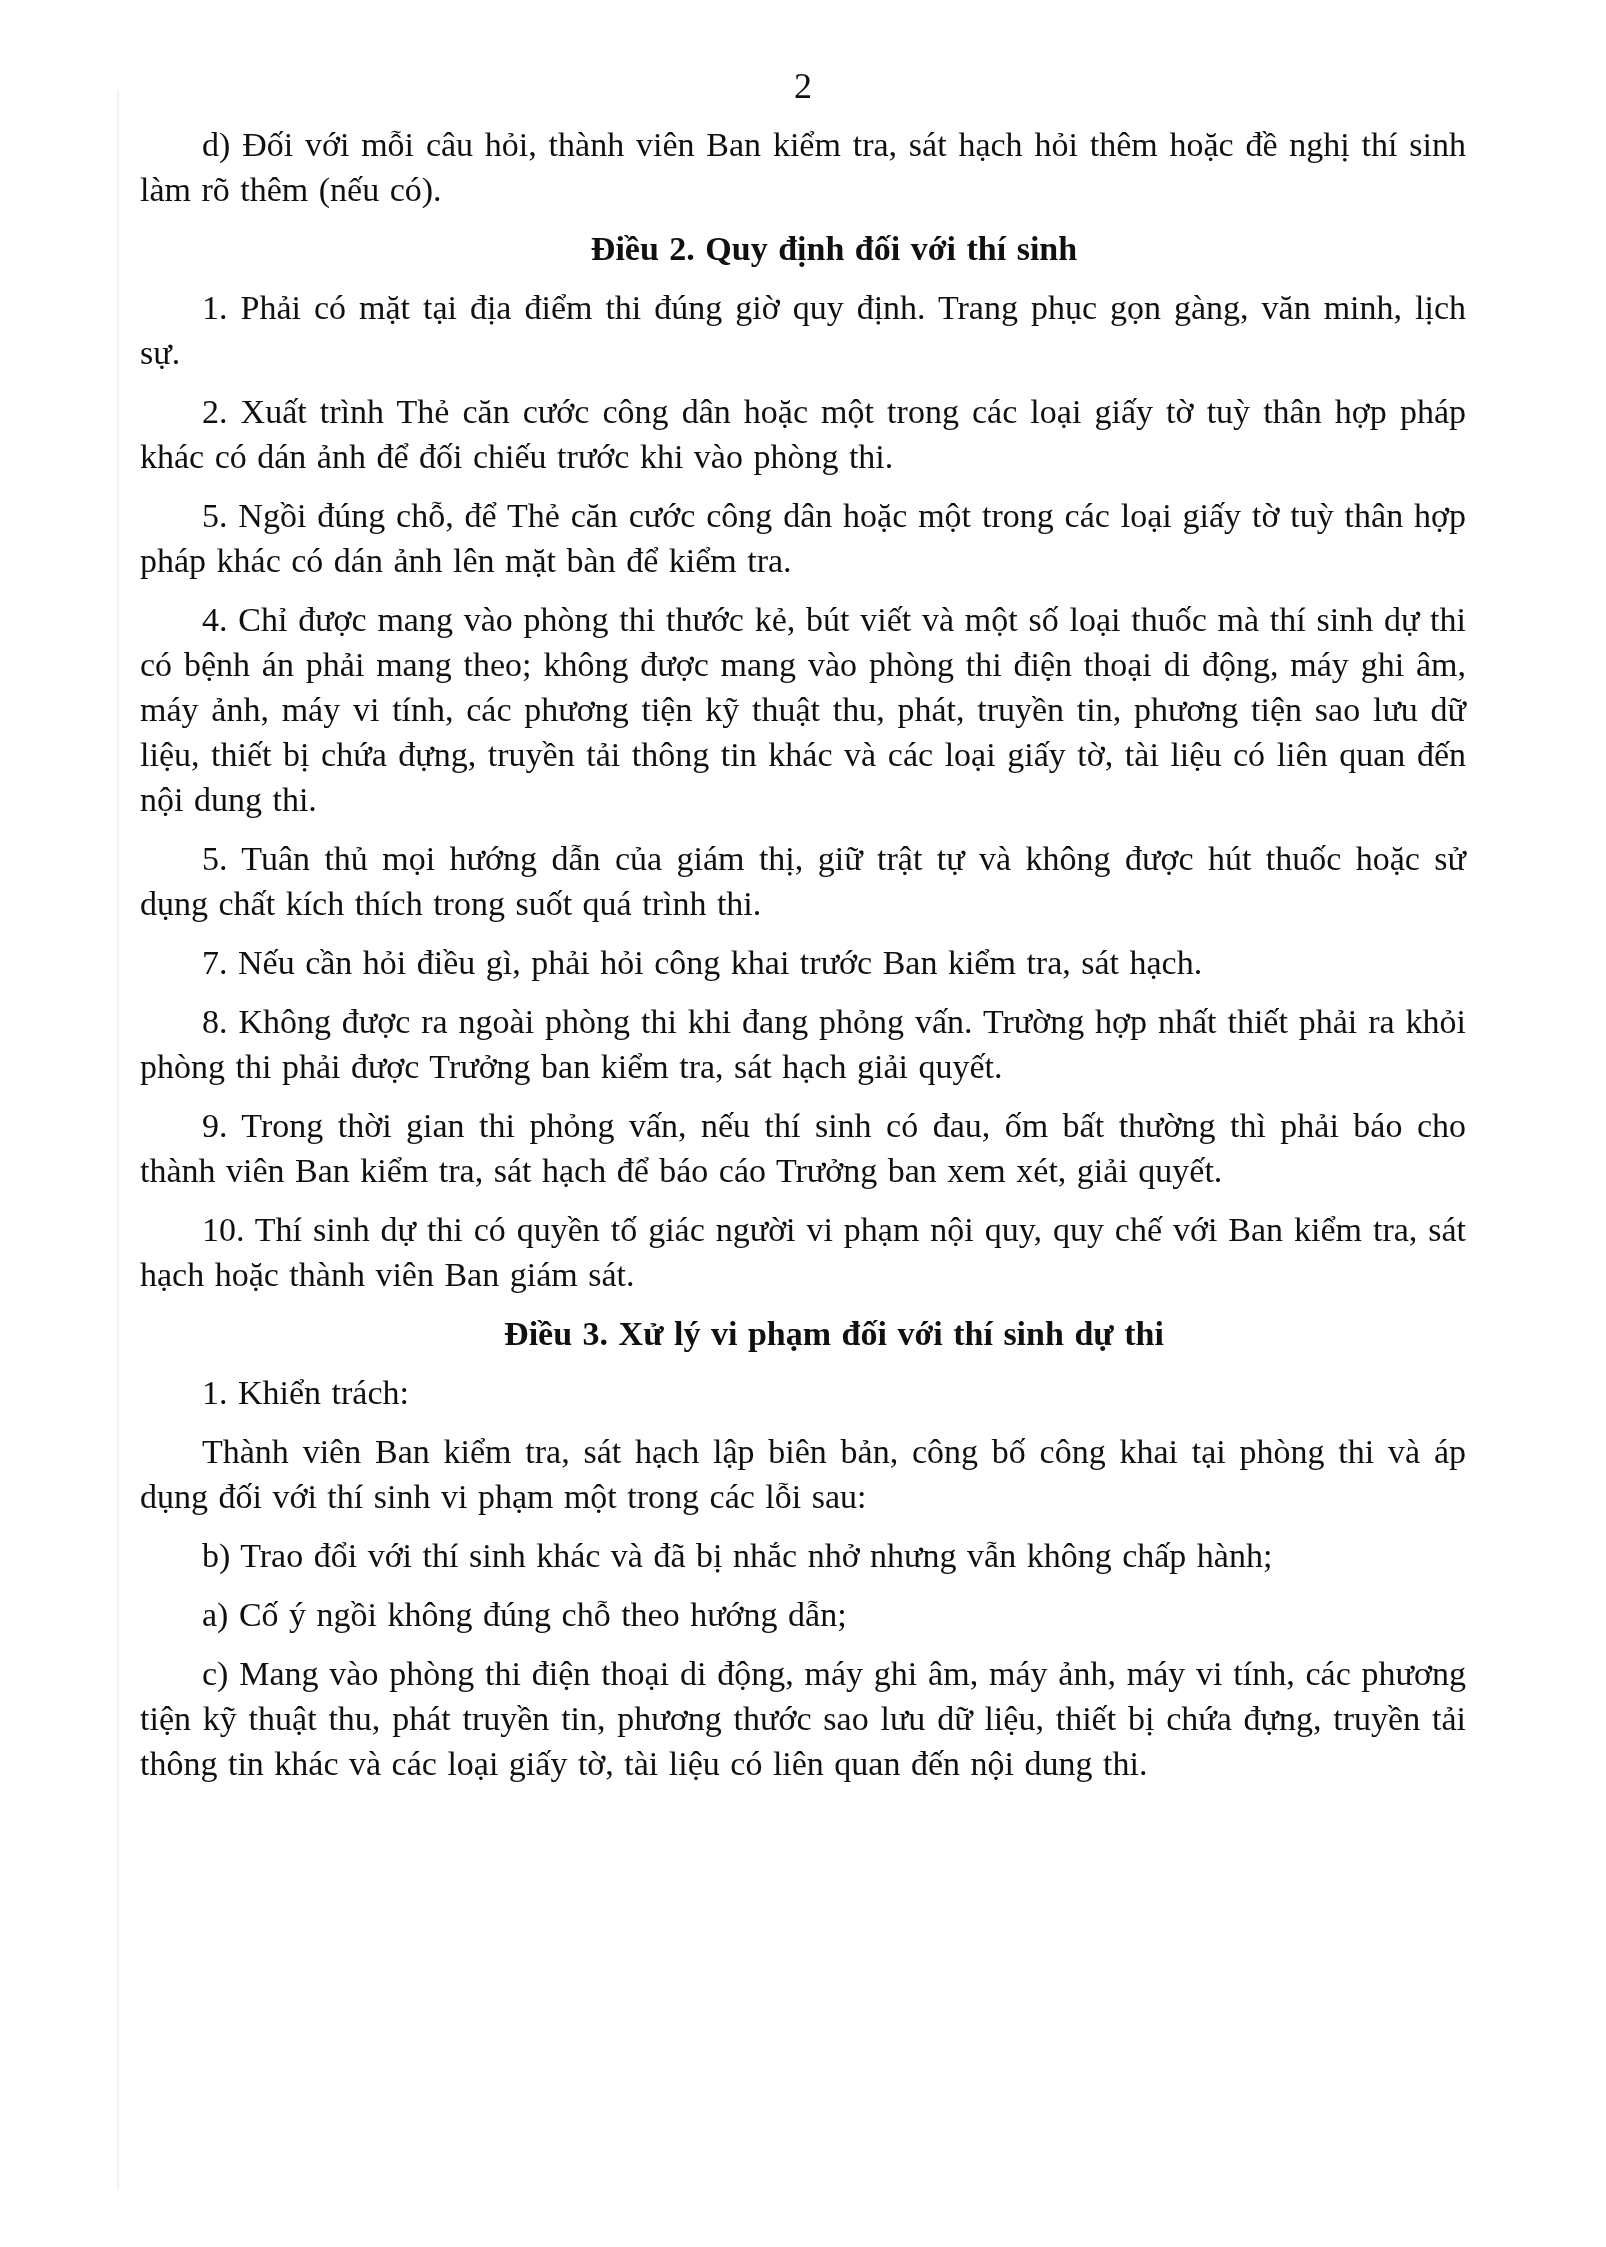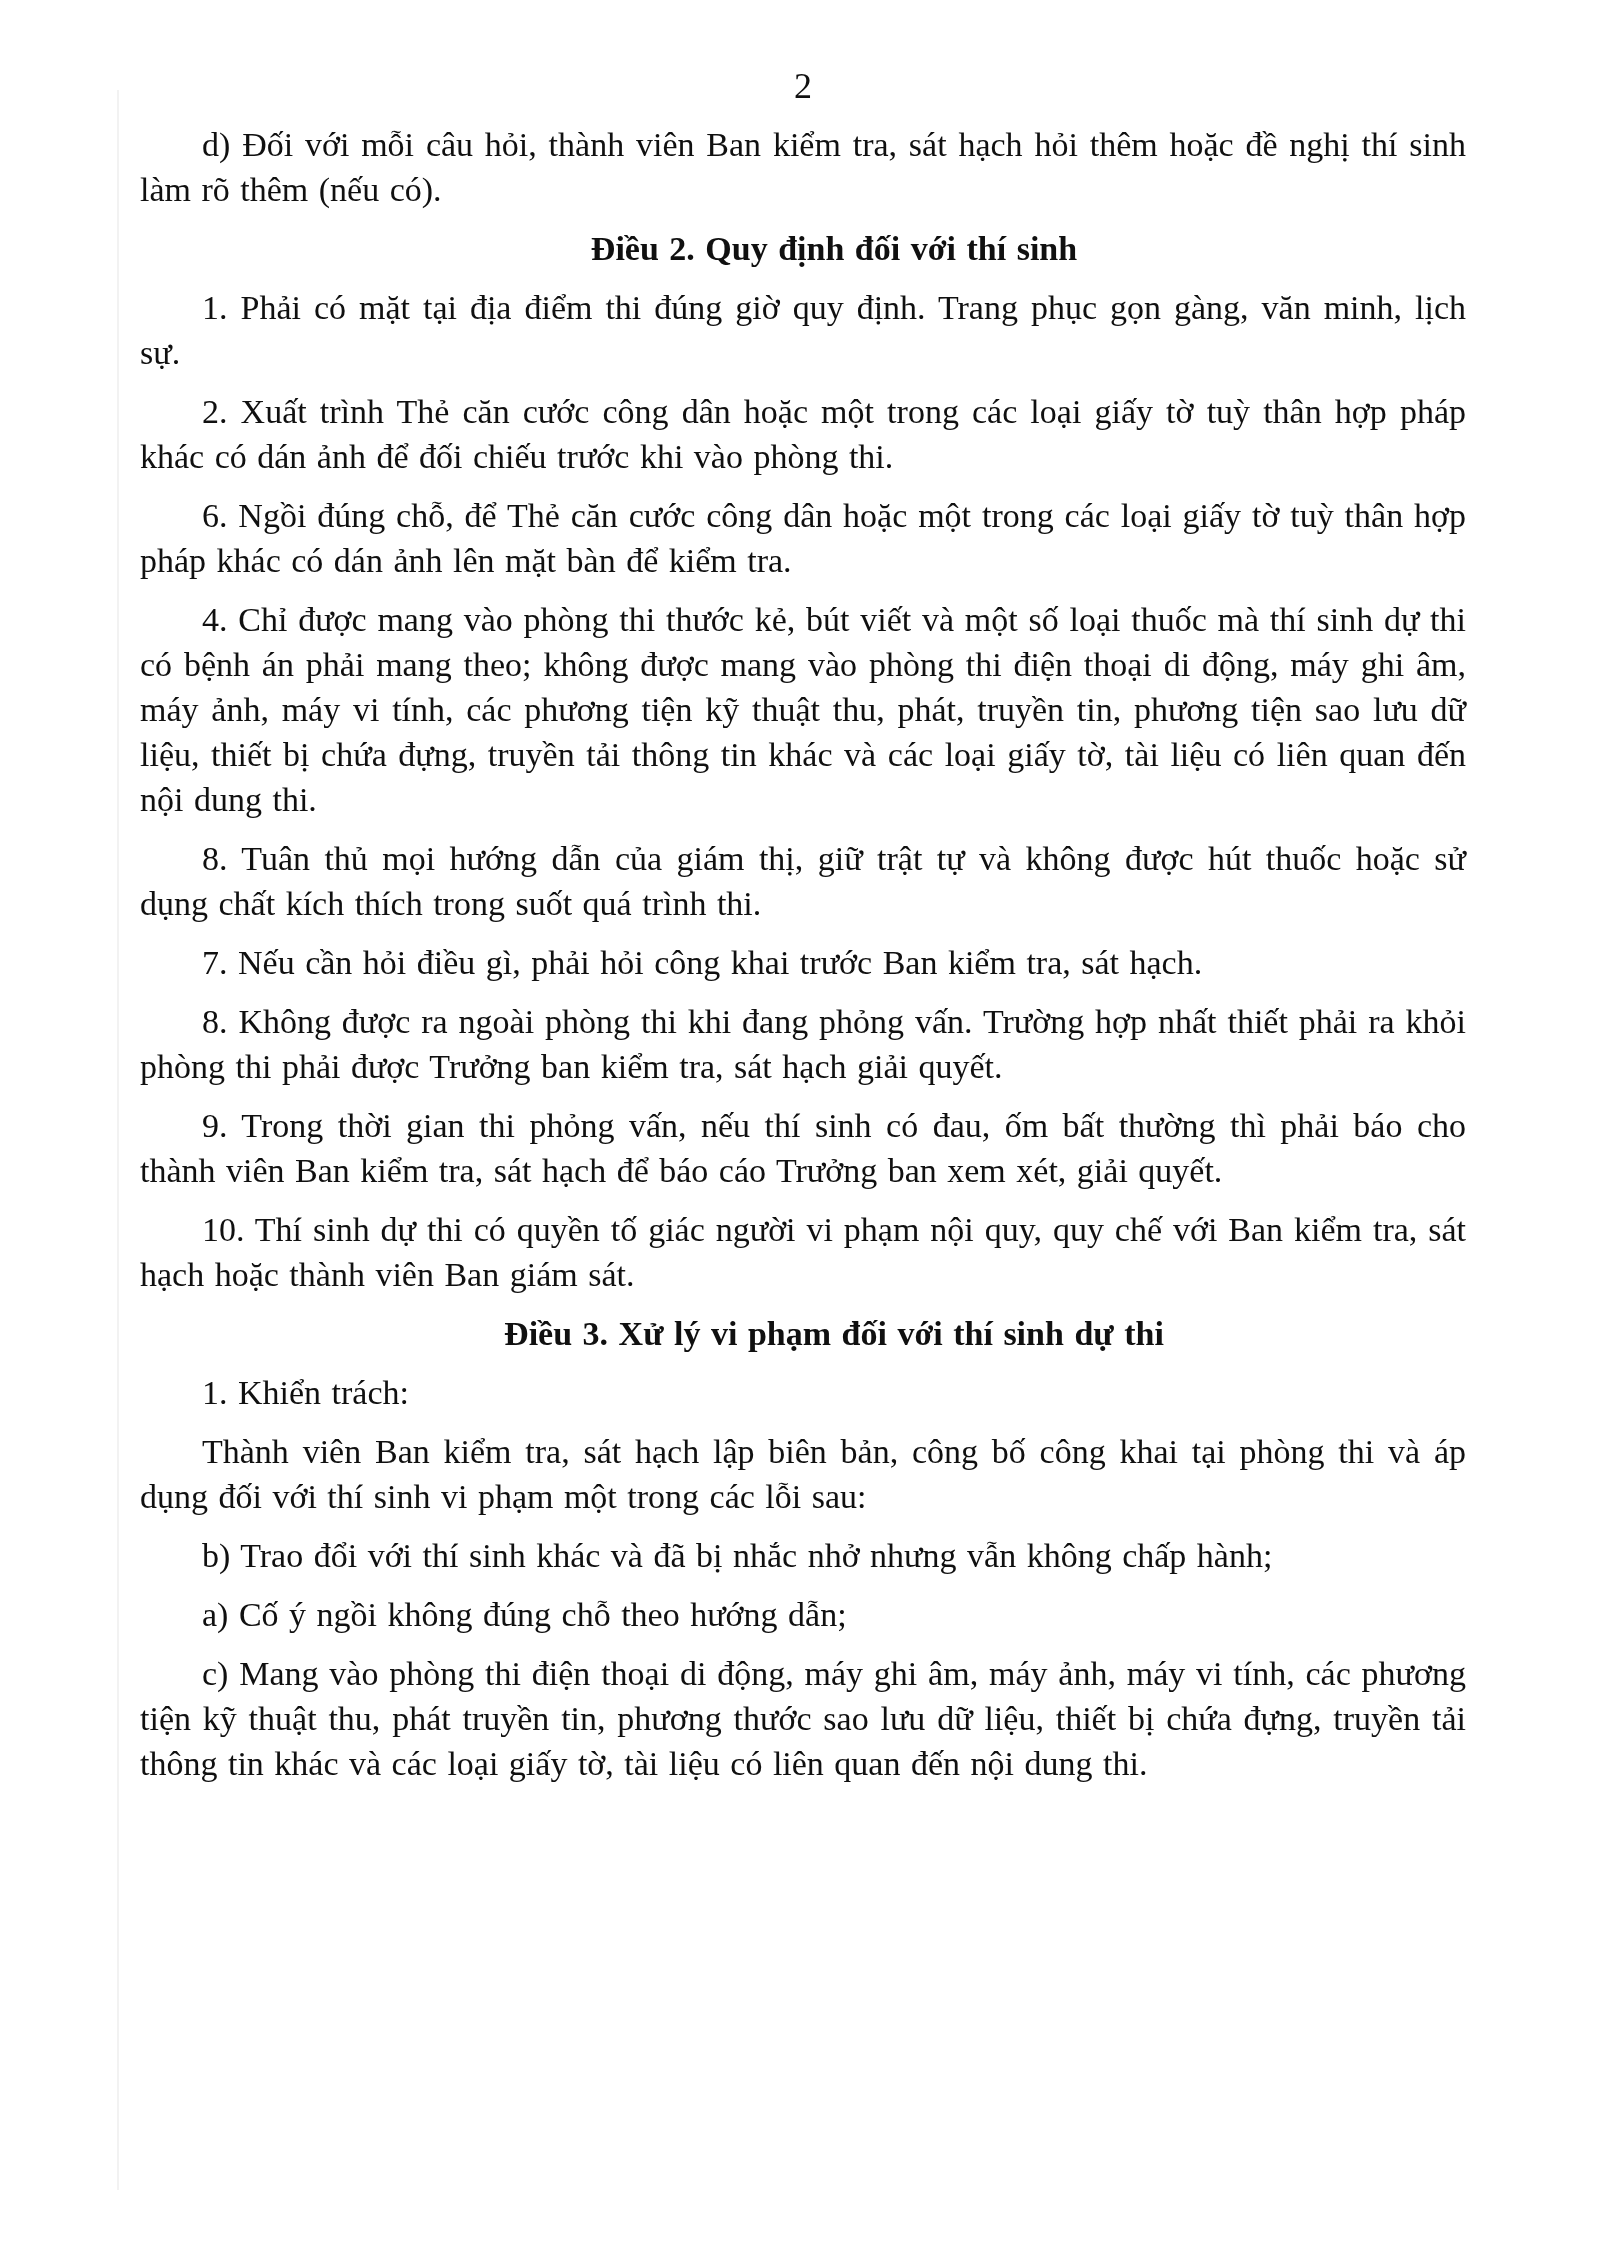--- a/index.html
+++ b/index.html
@@ -55,23 +55,23 @@
 <div class="page">
   <div class="scan-artifact-line"></div>
 
   <div class="page-number">2</div>
 
   <main class="content">
     <p class="para">d) Đối với mỗi câu hỏi, thành viên Ban kiểm tra, sát hạch hỏi thêm hoặc đề nghị thí sinh làm rõ thêm (nếu có).</p>
     <p class="para heading">Điều 2. Quy định đối với thí sinh</p>
     <p class="para">1. Phải có mặt tại địa điểm thi đúng giờ quy định. Trang phục gọn gàng, văn minh, lịch sự.</p>
     <p class="para">2. Xuất trình Thẻ căn cước công dân hoặc một trong các loại giấy tờ tuỳ thân hợp pháp khác có dán ảnh để đối chiếu trước khi vào phòng thi.</p>
-    <p class="para">6. Ngồi đúng chỗ, để Thẻ căn cước công dân hoặc một trong các loại giấy tờ tuỳ thân hợp pháp khác có dán ảnh lên mặt bàn để kiểm tra.</p>
+    <p class="para">5. Ngồi đúng chỗ, để Thẻ căn cước công dân hoặc một trong các loại giấy tờ tuỳ thân hợp pháp khác có dán ảnh lên mặt bàn để kiểm tra.</p>
     <p class="para">4. Chỉ được mang vào phòng thi thước kẻ, bút viết và một số loại thuốc mà thí sinh dự thi có bệnh án phải mang theo; không được mang vào phòng thi điện thoại di động, máy ghi âm, máy ảnh, máy vi tính, các phương tiện kỹ thuật thu, phát, truyền tin, phương tiện sao lưu dữ liệu, thiết bị chứa đựng, truyền tải thông tin khác và các loại giấy tờ, tài liệu có liên quan đến nội dung thi.</p>
-    <p class="para">8. Tuân thủ mọi hướng dẫn của giám thị, giữ trật tự và không được hút thuốc hoặc sử dụng chất kích thích trong suốt quá trình thi.</p>
+    <p class="para">5. Tuân thủ mọi hướng dẫn của giám thị, giữ trật tự và không được hút thuốc hoặc sử dụng chất kích thích trong suốt quá trình thi.</p>
     <p class="para">7. Nếu cần hỏi điều gì, phải hỏi công khai trước Ban kiểm tra, sát hạch.</p>
     <p class="para">8. Không được ra ngoài phòng thi khi đang phỏng vấn. Trường hợp nhất thiết phải ra khỏi phòng thi phải được Trưởng ban kiểm tra, sát hạch giải quyết.</p>
     <p class="para">9. Trong thời gian thi phỏng vấn, nếu thí sinh có đau, ốm bất thường thì phải báo cho thành viên Ban kiểm tra, sát hạch để báo cáo Trưởng ban xem xét, giải quyết.</p>
     <p class="para">10. Thí sinh dự thi có quyền tố giác người vi phạm nội quy, quy chế với Ban kiểm tra, sát hạch hoặc thành viên Ban giám sát.</p>
     <p class="para heading">Điều 3. Xử lý vi phạm đối với thí sinh dự thi</p>
     <p class="para">1. Khiển trách:</p>
     <p class="para">Thành viên Ban kiểm tra, sát hạch lập biên bản, công bố công khai tại phòng thi và áp dụng đối với thí sinh vi phạm một trong các lỗi sau:</p>
     <p class="para">b) Trao đổi với thí sinh khác và đã bị nhắc nhở nhưng vẫn không chấp hành;</p>
     <p class="para">a) Cố ý ngồi không đúng chỗ theo hướng dẫn;</p>
     <p class="para">c) Mang vào phòng thi điện thoại di động, máy ghi âm, máy ảnh, máy vi tính, các phương tiện kỹ thuật thu, phát truyền tin, phương thước sao lưu dữ liệu, thiết bị chứa đựng, truyền tải thông tin khác và các loại giấy tờ, tài liệu có liên quan đến nội dung thi.</p>

